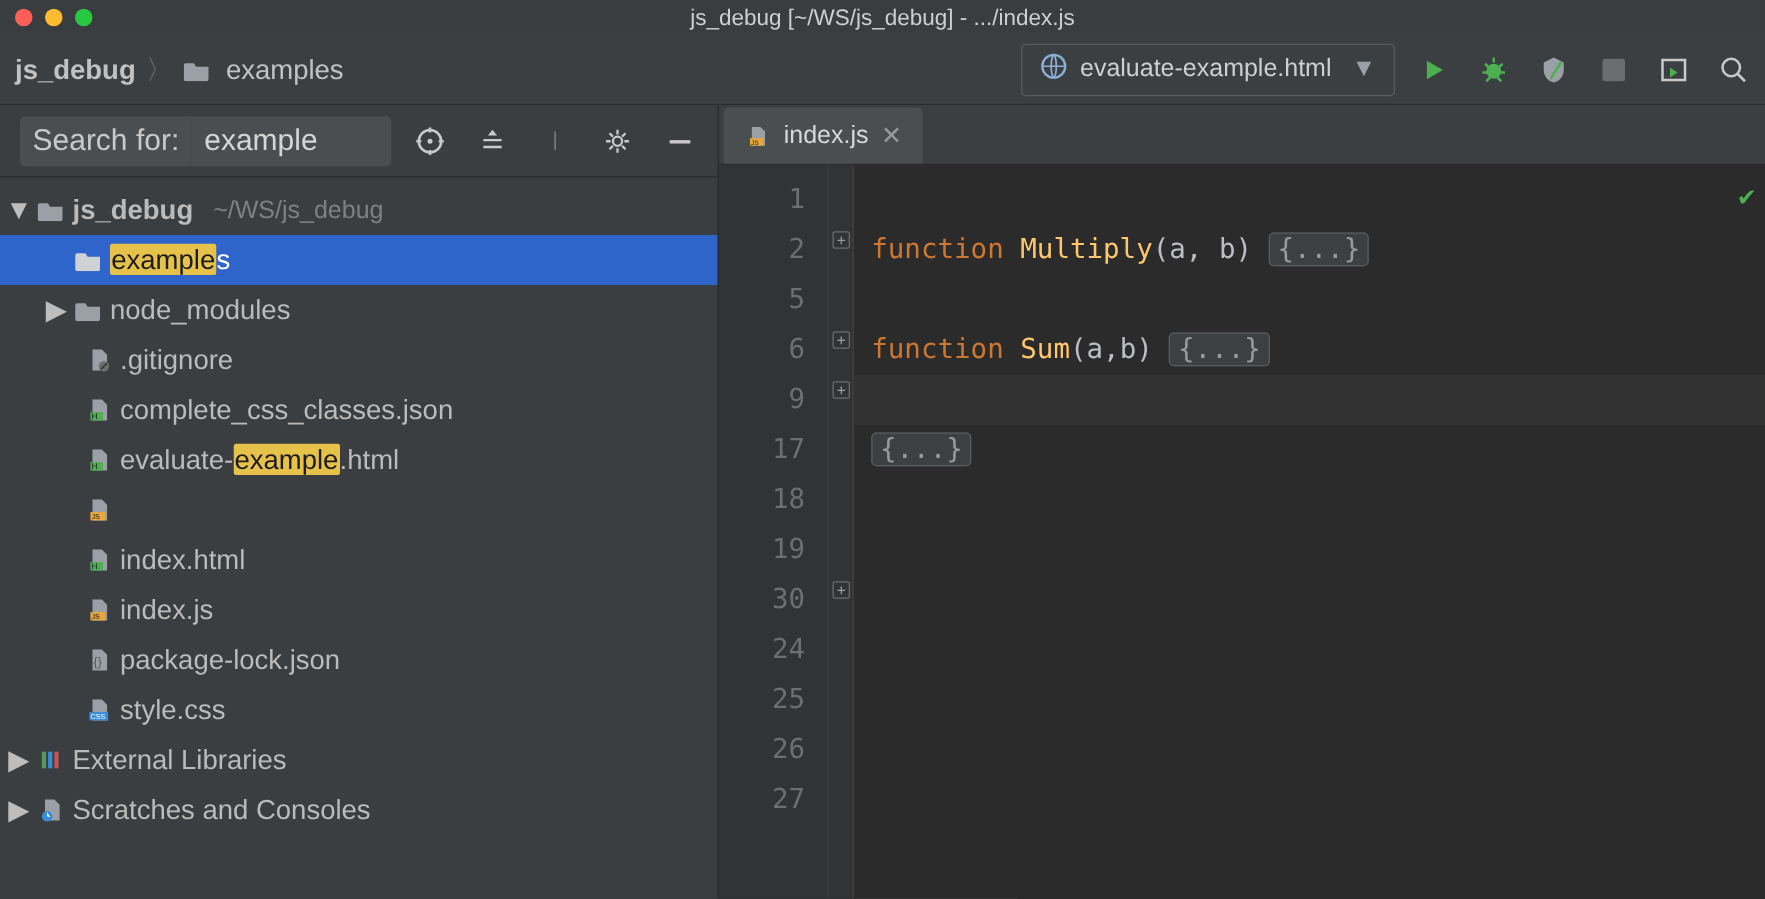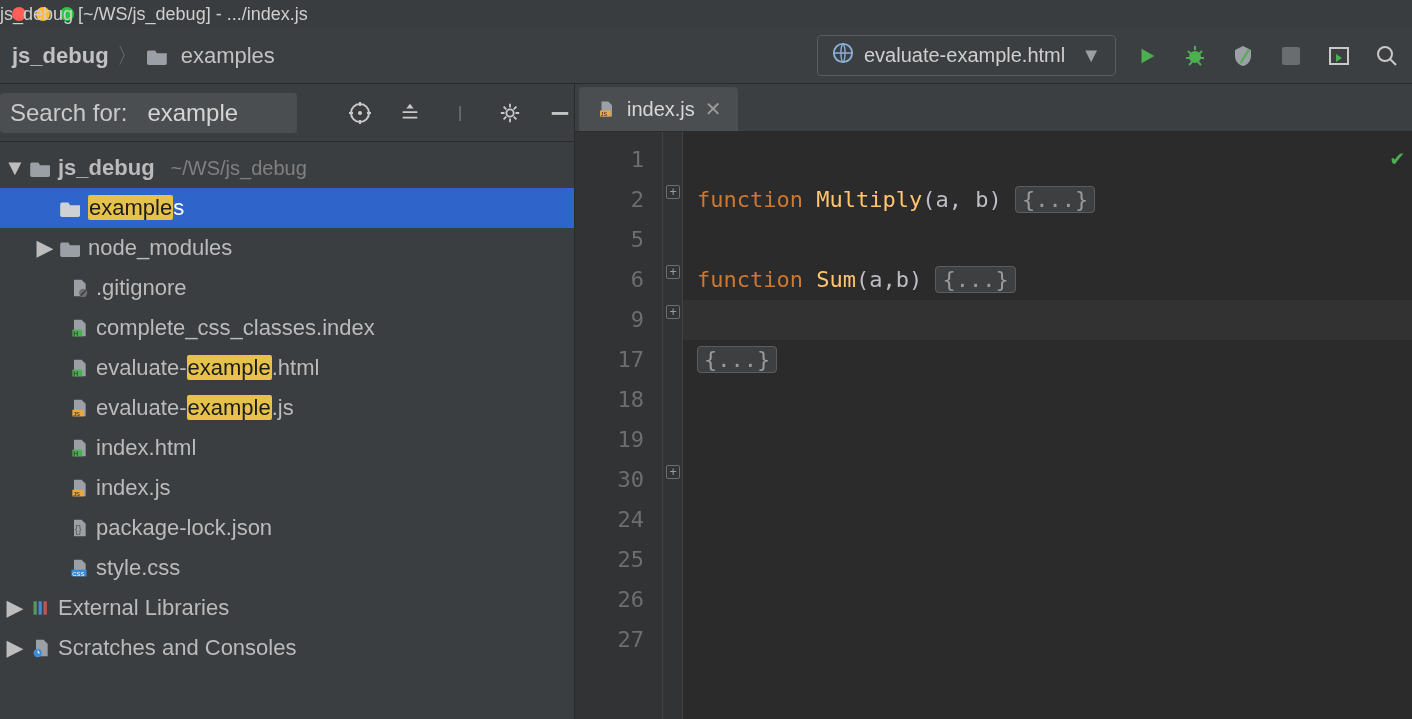--- a/index.html
+++ b/index.html
@@ -6,38 +6,38 @@
   html, body { width: 1412px; height: 719px; overflow: hidden; font-family: -apple-system, "Helvetica Neue", Arial, sans-serif; }
   body { background: #3c3f41; color: #bbbbbb; }
 
   
   .titlebar { height: 28px; background: #3a3d3f; display: flex; align-items: center; position: relative; }
   .traffic { display: flex; gap: 10px; margin-left: 12px; }
   .t-dot { width: 14px; height: 14px; border-radius: 50%; }
   .t-close { background: #ff5f57; }
   .t-min { background: #febc2e; }
   .t-max { background: #28c840; }
-  .title-text { position: absolute; left: 0; right: 0; text-align: left; font-size: 18px; color: #cfcfcf; pointer-events: none; }
+  .title-text { position: absolute; left: 0; right: 0; text-align: center; font-size: 18px; color: #cfcfcf; pointer-events: none; }
 
   
   .navbar { height: 56px; background: #3c3f41; display: flex; align-items: center; padding: 0 12px; border-bottom: 1px solid #2b2b2b; }
   .crumbs { display: flex; align-items: center; gap: 8px; font-size: 22px; color: #c2c2c2; }
   .crumb-sep { color: #6e6e6e; }
   .folder-ic { display:inline-flex; width:22px; height:18px; vertical-align: -2px; margin-right: 6px; }
   .nav-spacer { flex: 1; }
   .run-config { display: flex; align-items: center; gap: 10px; background: #3c3f41; border: 1px solid #5a5d5f; border-radius: 4px; padding: 6px 14px; font-size: 20px; color: #cfcfcf; }
   .run-config .tri { color:#9aa0a6; margin-left:6px; }
   .nav-actions { display:flex; align-items:center; gap:22px; margin-left:18px; }
   .nav-actions .act { width:26px; height:26px; display:flex; align-items:center; justify-content:center; color:#4caf50; }
   .nav-actions .stop { width:18px; height:18px; background:#6a6d6f; border-radius:2px; }
 
   
   .main { display:flex; height: calc(719px - 28px - 56px); }
   .sidebar { width: 575px; background:#3b3e40; display:flex; flex-direction:column; border-right: 1px solid #2b2b2b; }
-  .search-row { height:58px; display:flex; align-items:center; padding:0 0; border-bottom: 1px solid #2b2b2b; }
+  .search-row { height:58px; display:flex; align-items:center; padding:0 16px; border-bottom: 1px solid #2b2b2b; }
   .search-label { font-size: 24px; color:#c9c9c9; background:#4b4e50; padding:6px 10px; border-radius:4px 0 0 4px; }
   .search-input { font-size: 24px; color:#d5d5d5; background:#4b4e50; border:none; outline:none; padding:6px 10px; width:160px; border-radius:0 4px 4px 0; }
   .search-tools { margin-left:auto; display:flex; gap:22px; align-items:center; color:#c9c9c9; }
   .tool { width:28px; height:28px; display:flex; align-items:center; justify-content:center; }
 
   .tree { flex:1; overflow:auto; padding-top:6px; font-size:22px; }
   .node { display:flex; align-items:center; height:40px; padding-left:6px; gap:6px; white-space:nowrap; }
   .node.sel { background:#2f65ca; color:#fff; }
   .depth1 { padding-left: 36px; }
   .depth2 { padding-left: 68px; }
@@ -215,41 +215,40 @@
         <span>.gitignore</span>
       </div>
       <div class="node depth2">
         <span class="ic">
             <svg width="20" height="20" viewBox="0 0 24 24">
               <path fill="#9aa0a6" d="M6 2h9l5 5v15H6z"></path>
               <rect x="4" y="14" width="12" height="8" fill="#4caf50"></rect>
               <text x="5" y="21" font-size="8" fill="#222">H</text>
             </svg>
           </span>
-        <span>complete_css_classes.index</span>
+        <span>complete_css_classes.json</span>
       </div>
       <div class="node depth2">
         <span class="ic">
             <svg width="20" height="20" viewBox="0 0 24 24">
               <path fill="#9aa0a6" d="M6 2h9l5 5v15H6z"></path>
               <rect x="4" y="14" width="12" height="8" fill="#4caf50"></rect>
               <text x="5" y="21" font-size="8" fill="#222">H</text>
             </svg>
           </span>
         <span class="node-name"><span>evaluate-</span><span class="hl">example</span><span>.html</span></span>
       </div>
       <div class="node depth2">
         <span class="ic">
             <svg width="20" height="20" viewBox="0 0 24 24">
               <path fill="#9aa0a6" d="M6 2h9l5 5v15H6z"></path>
               <rect x="4" y="14" width="14" height="8" fill="#e7a93c"></rect>
               <text x="5" y="21" font-size="7" fill="#222">JS</text>
             </svg>
           </span>
-        <span class="node-name"><span>evaluate-</span><span class="hl">example</span><span>.js</span></span>
       </div>
       <div class="node depth2">
         <span class="ic">
             <svg width="20" height="20" viewBox="0 0 24 24">
               <path fill="#9aa0a6" d="M6 2h9l5 5v15H6z"></path>
               <rect x="4" y="14" width="12" height="8" fill="#4caf50"></rect>
               <text x="5" y="21" font-size="8" fill="#222">H</text>
             </svg>
           </span>
         <span>index.html</span>

